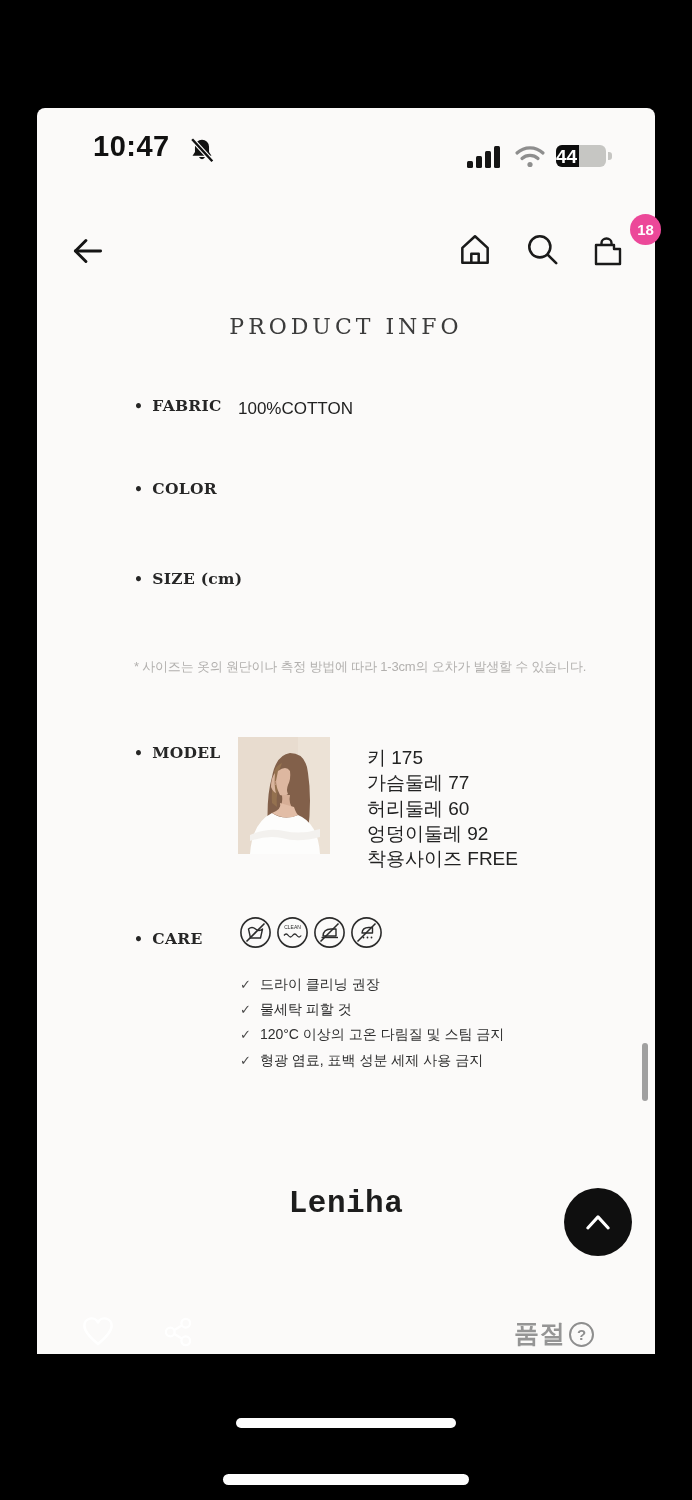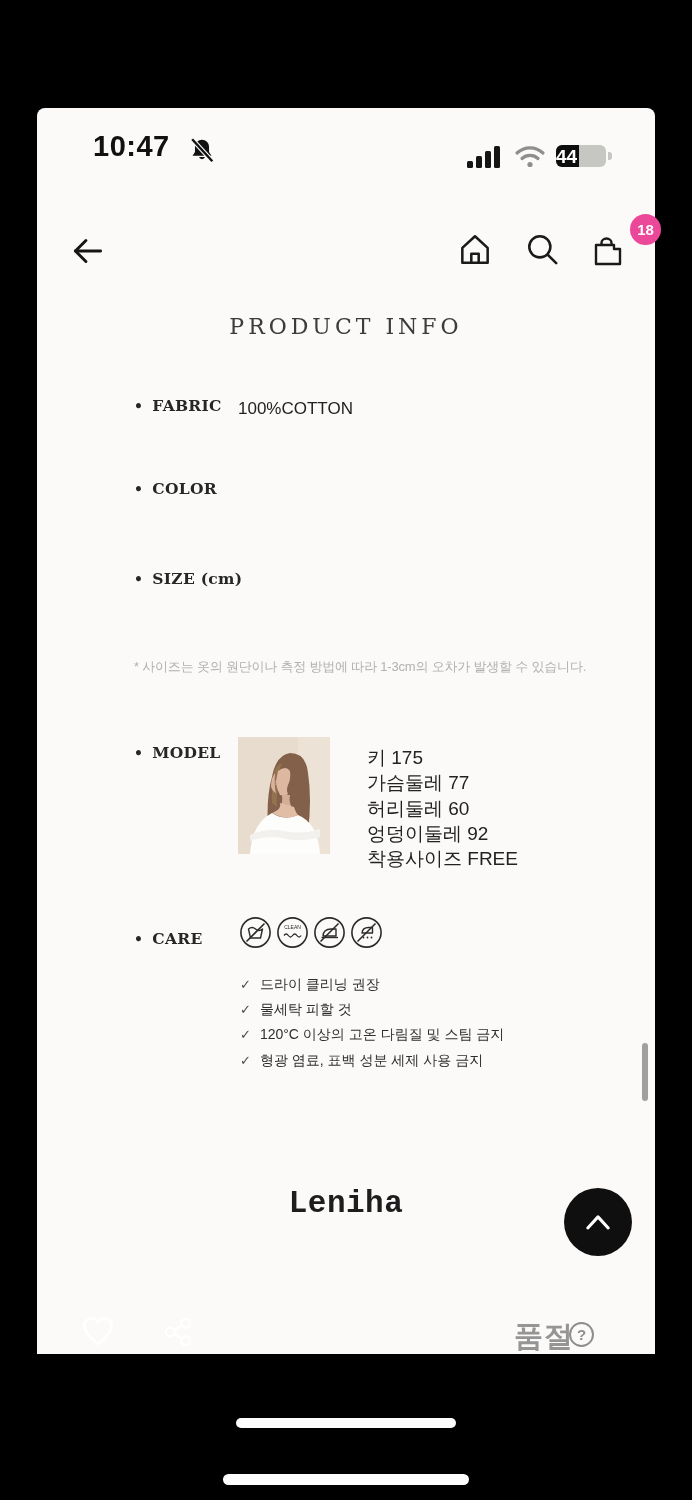--- a/index.html
+++ b/index.html
@@ -68,21 +68,21 @@
   .top-btn { position:absolute; left:527px; top:1080px; width:68px; height:68px;
              border-radius:50%; background:#0f0f0f; display:flex;
              align-items:center; justify-content:center; }
 
   .scrollbar { position:absolute; left:605px; top:935px; width:6px; height:58px;
                background:#a0a0a0; border-radius:3px; }
 
   
   .heart-btn { position:absolute; left:80px;  top:1314px; }
   .share-btn { position:absolute; left:162px; top:1316px; }
-  .soldout   { position:absolute; left:514px; top:1317px; font-size:29px;
+  .soldout   { position:absolute; left:514px; top:1317px; font-size:25px;
                font-weight:700; color:#959595; letter-spacing:1px; }
   .help-btn  { position:absolute; left:569px; top:1322px; width:25px; height:25px;
                border:2px solid #8e8e8e; border-radius:50%; color:#8e8e8e;
                font-size:15px; font-weight:700; display:flex; align-items:center;
                justify-content:center; }
 
   .sheet-bar      { position:absolute; left:236px; top:1418px; width:220px; height:10px;
                     background:#fdfdfd; border-radius:5px; }
   .home-indicator { position:absolute; left:223px; top:1474px; width:246px; height:11px;
                     background:#fdfdfd; border-radius:6px; }

